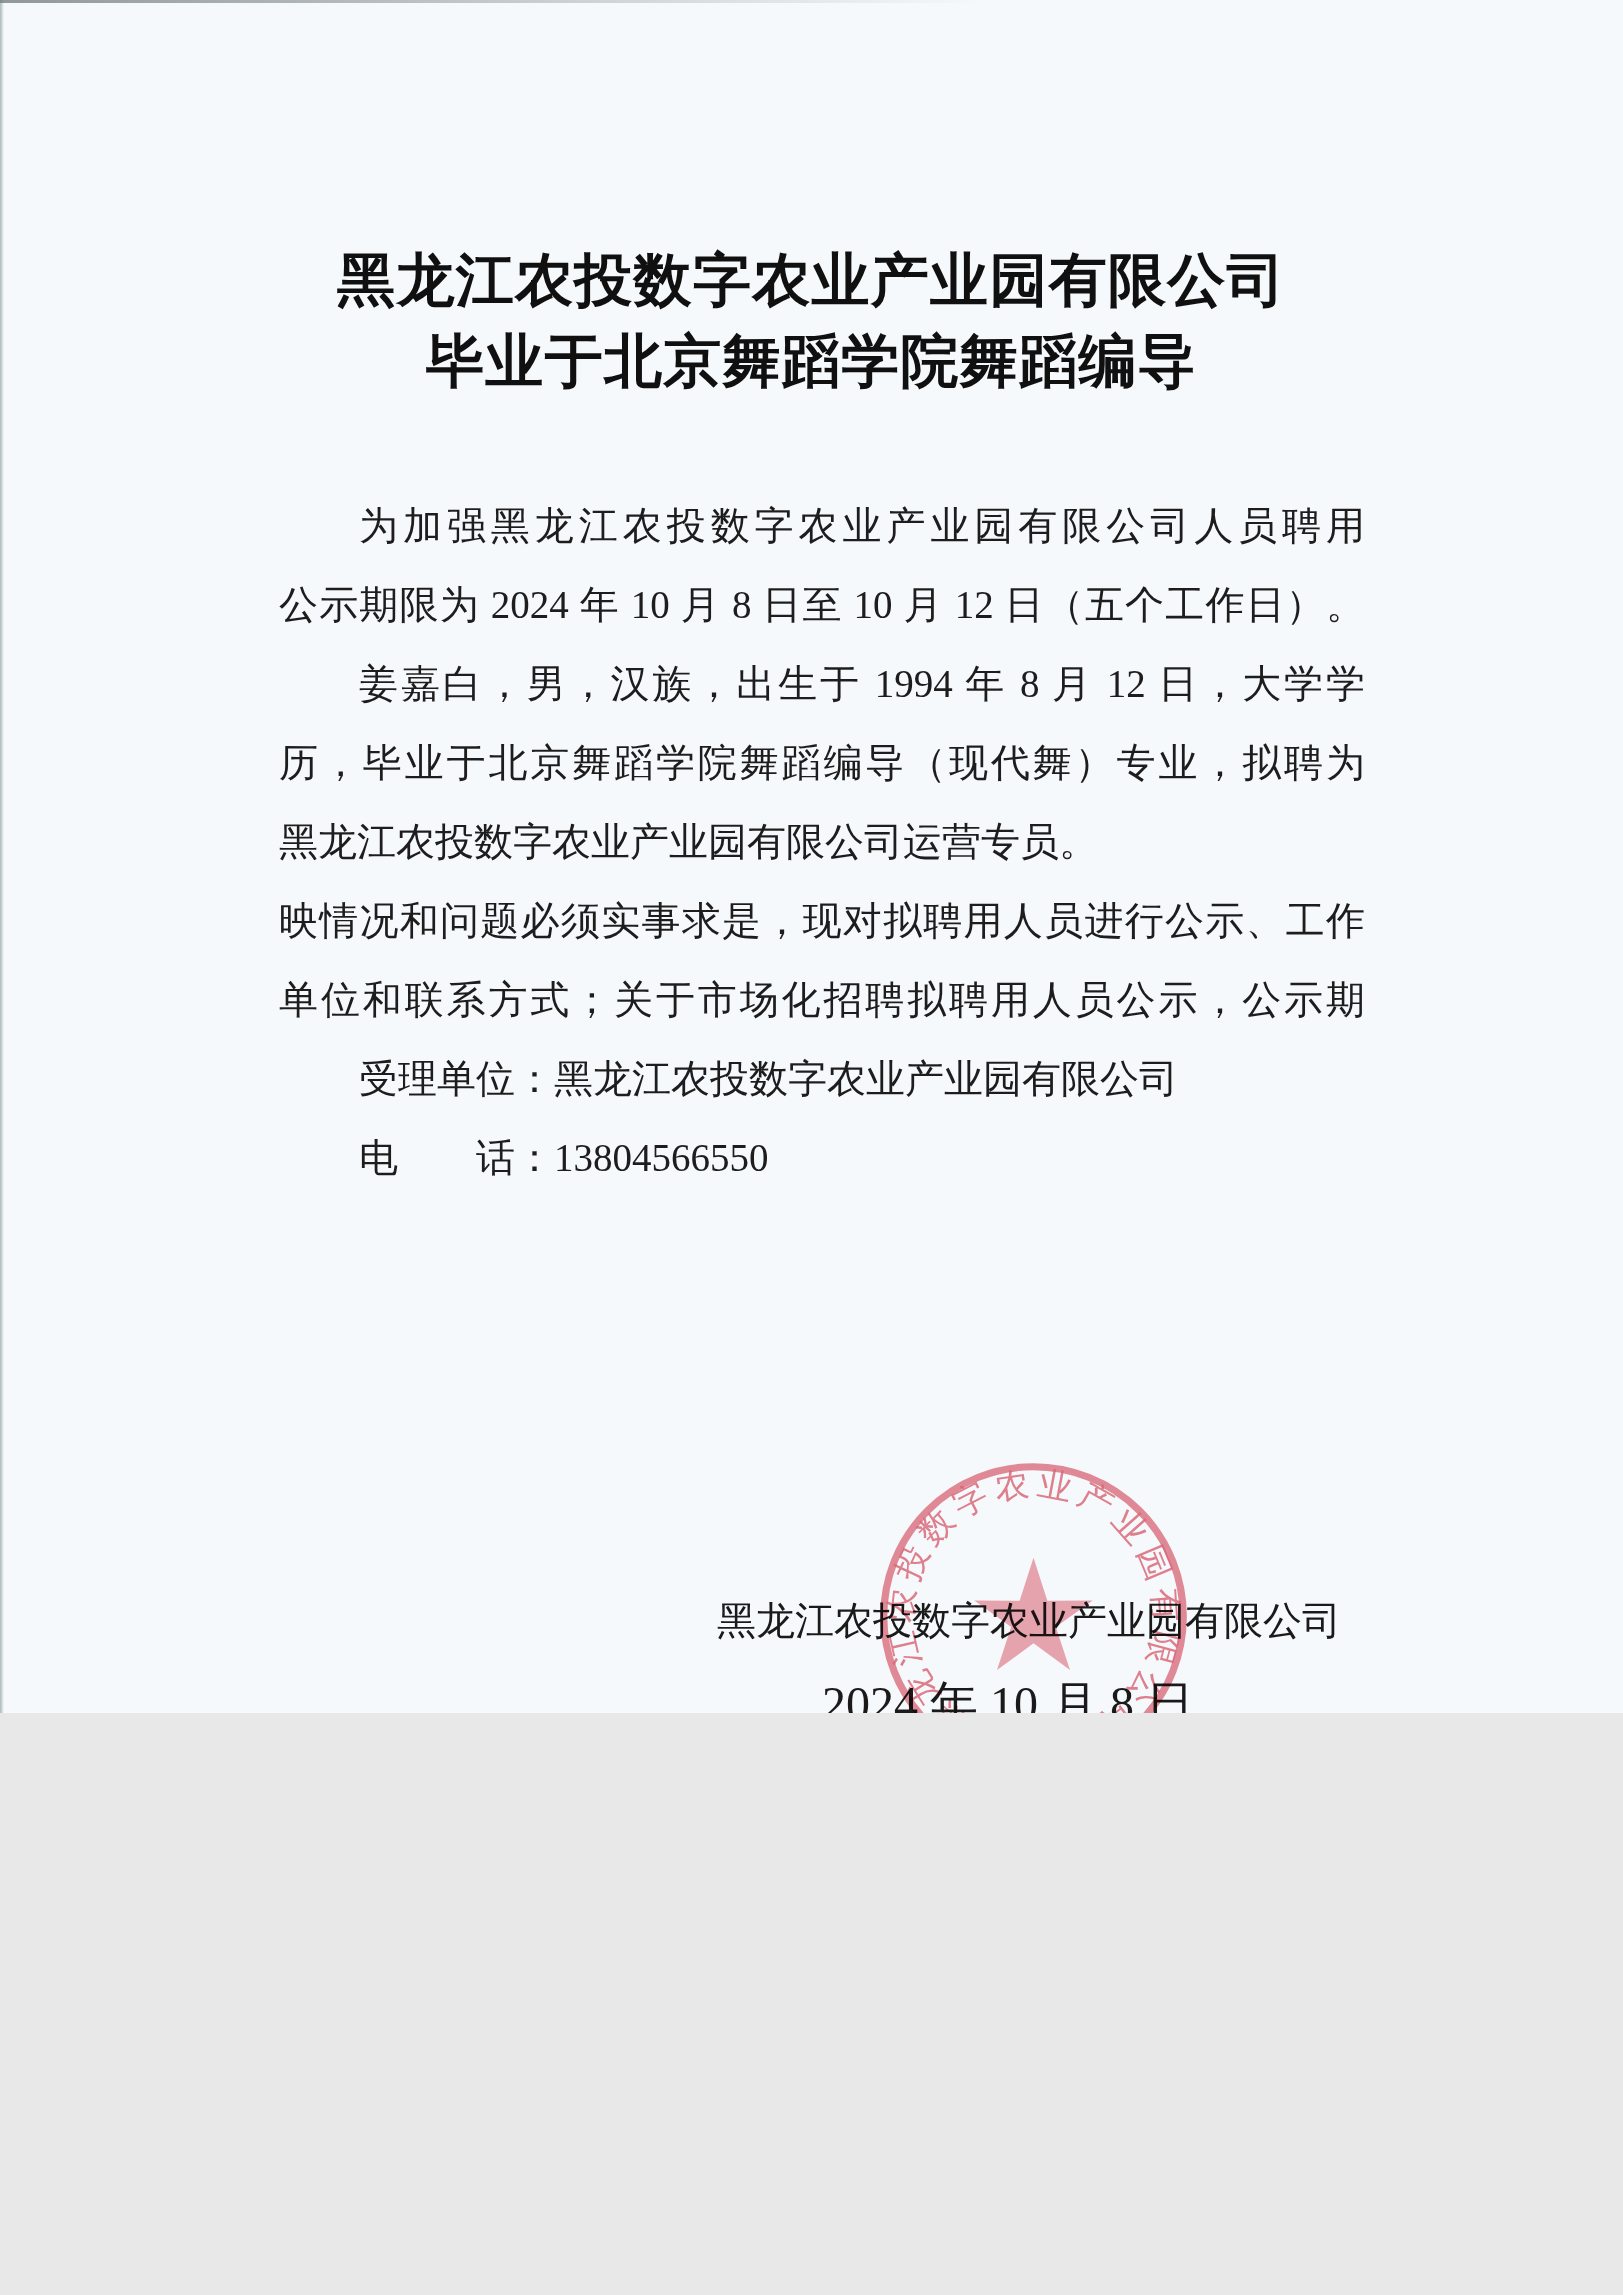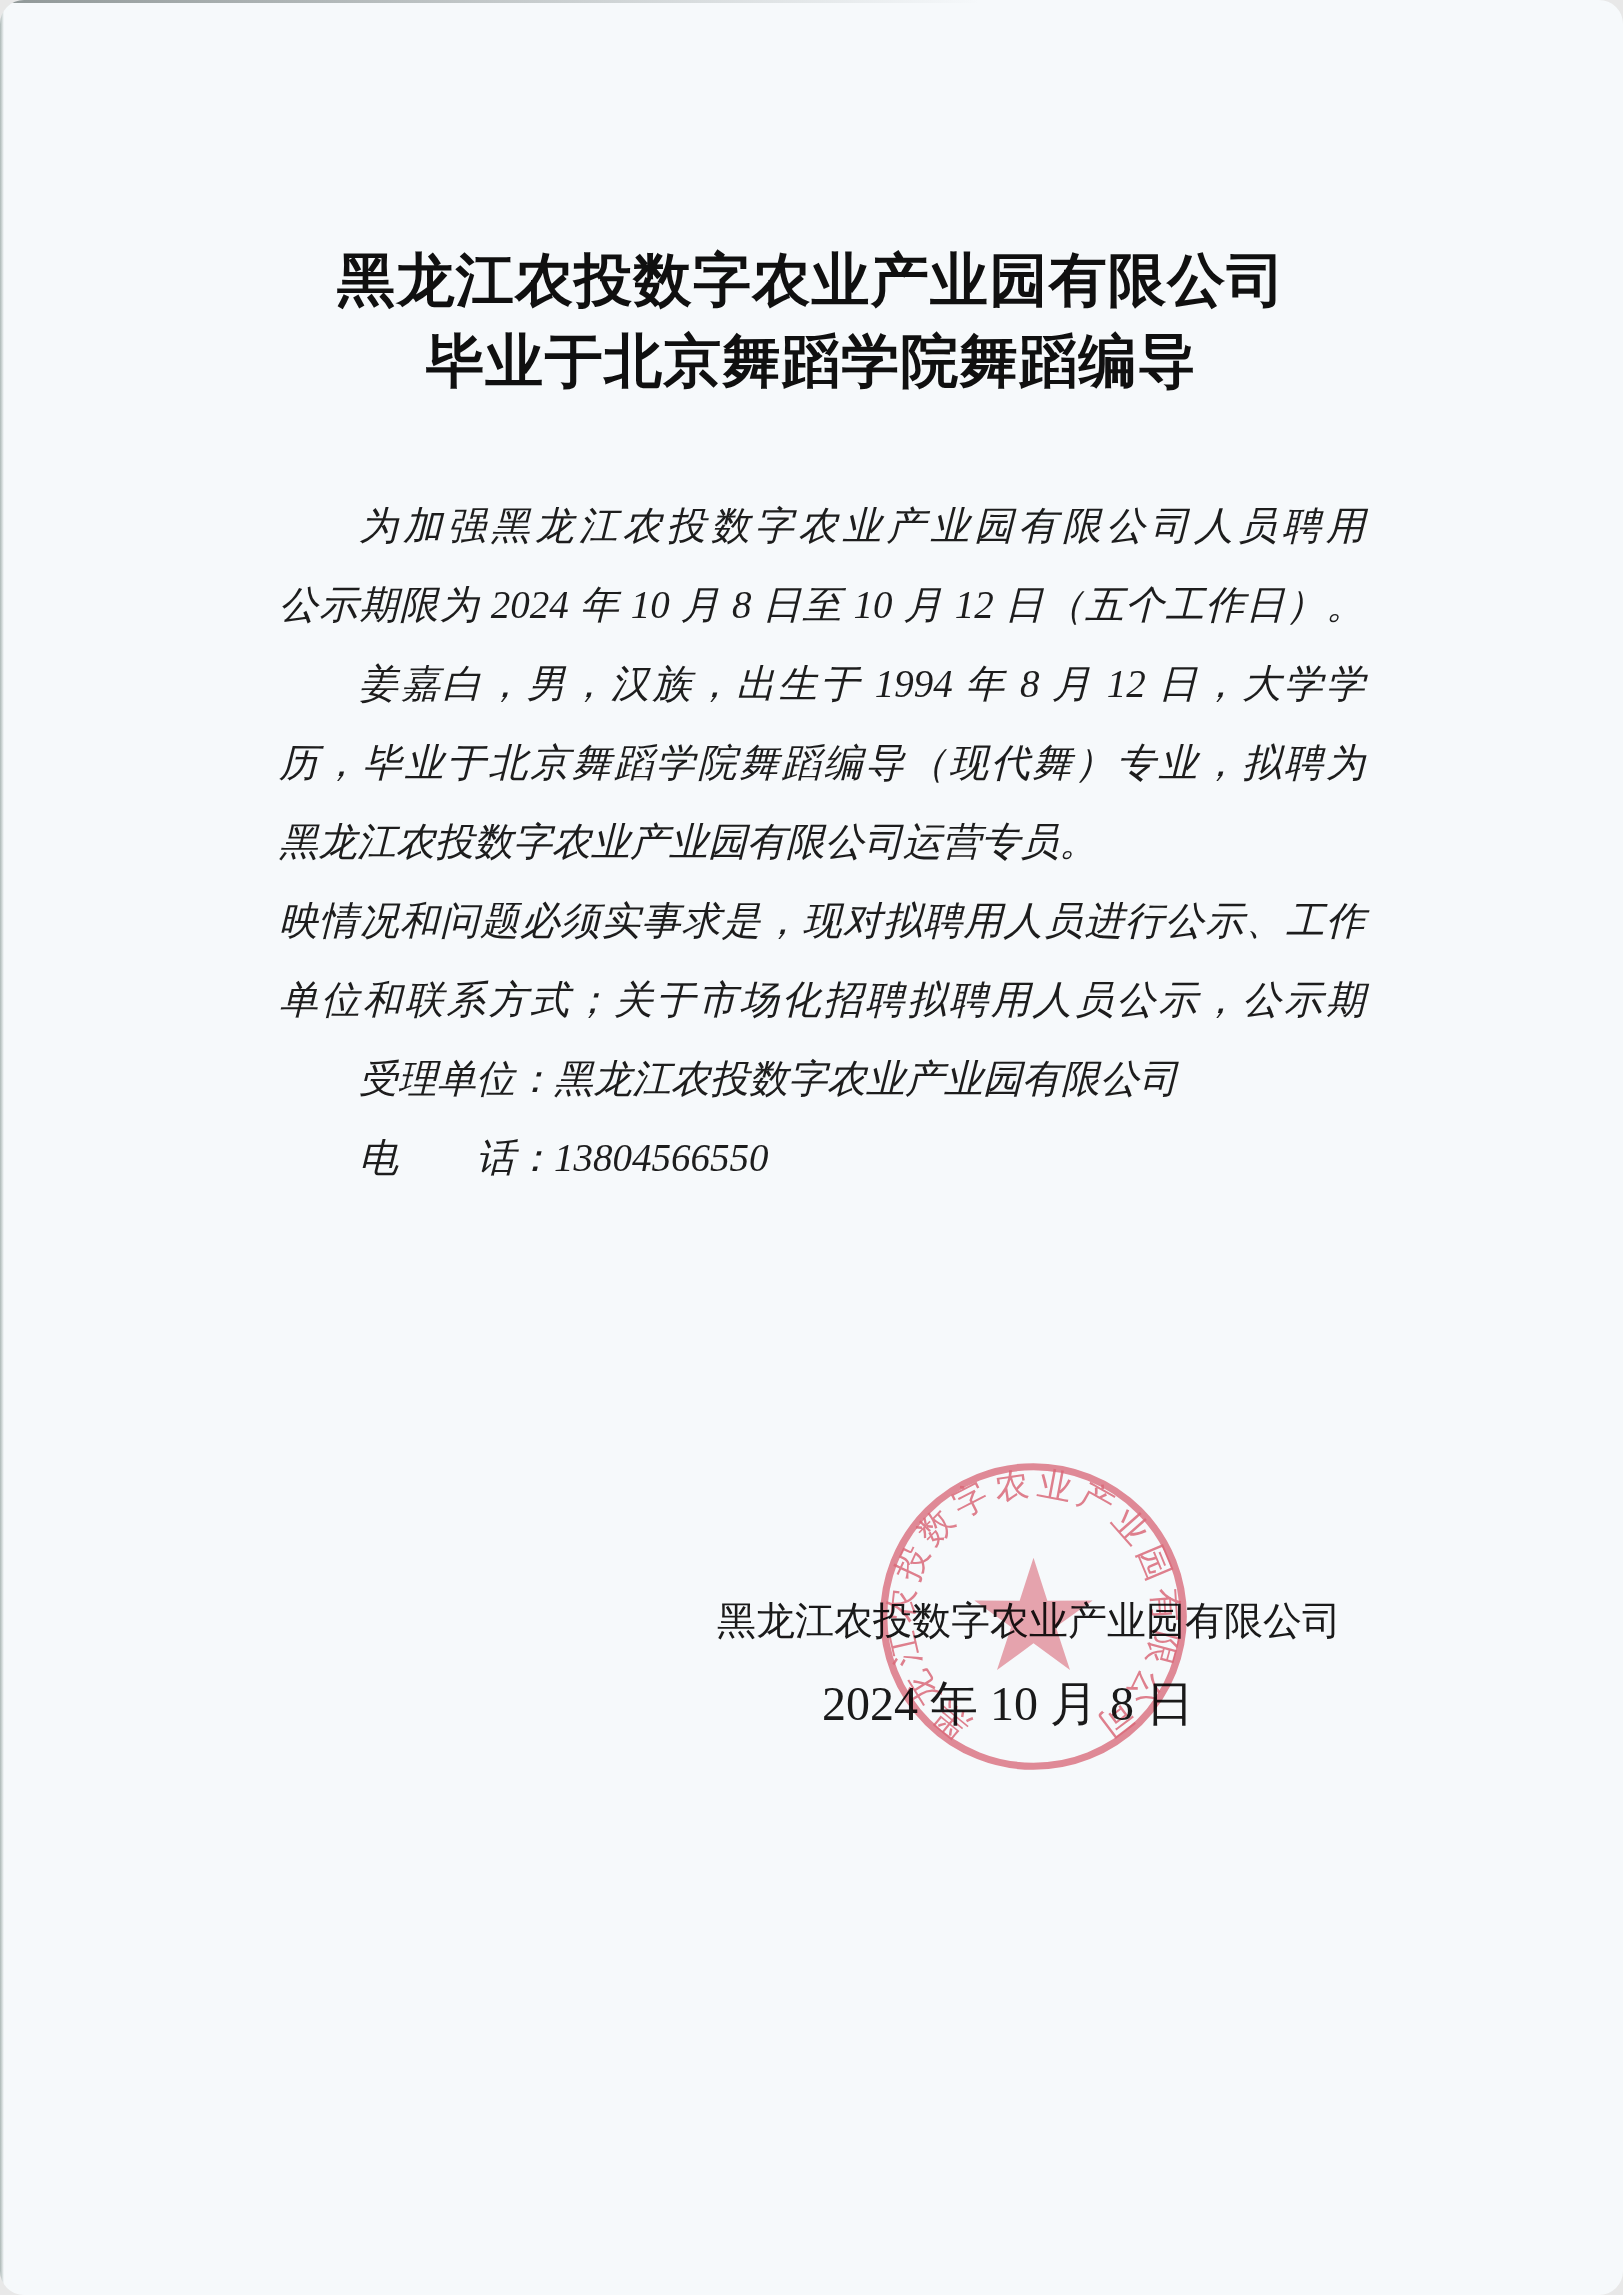--- a/index.html
+++ b/index.html
@@ -3,26 +3,25 @@
 <meta charset="utf-8">
 <style>
   html, body {
     margin: 0;
     padding: 0;
     background: #e8e8e8;
   }
   #page {
     position: relative;
     width: 1623px;
-    height: 2295px;
+    height: 1713px;
     background: #f6f9fb;
     overflow: hidden;
     font-family: "Liberation Serif", serif;
     color: #1d1d1d;
-    border-radius: 24px;
   }
   
   .edge-left {
     position: absolute;
     left: 0; top: 0;
     width: 3.9px; height: 2295px;
     background: linear-gradient(to right, rgba(110,130,124,0.55), rgba(110,130,124,0.0));
   }
   .edge-top {
     position: absolute;
@@ -48,21 +47,20 @@
     position: absolute;
     left: 279px; top: 486px;
     width: 1086px;
     font-size: 39px;
     line-height: 79px;
     color: #1d1d1d;
   }
   .line {
     width: 100%;
     white-space: nowrap;
-    font-style: italic;
   }
   .line.justify {
     white-space: normal;
     text-align: justify;
     text-align-last: justify;
     text-justify: inter-character;
   }
   .line.indent {
     text-indent: 80px;
   }

